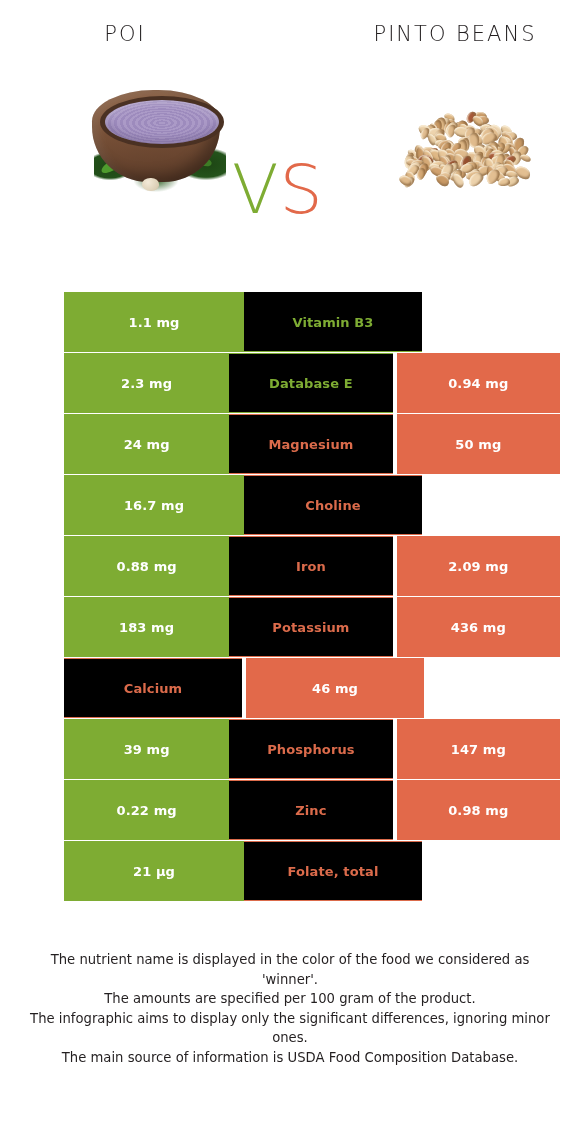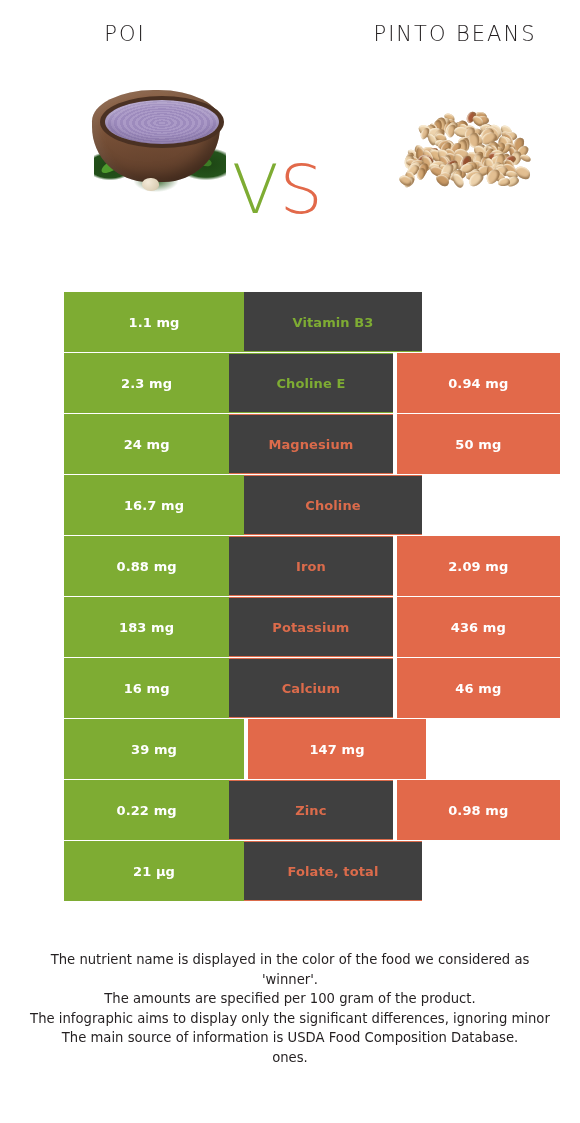--- a/index.html
+++ b/index.html
@@ -168,21 +168,21 @@
     font-family: "DejaVu Sans", sans-serif;
     letter-spacing: 0.1px;
   }
   .cell-left {
     width: 180px;
     background: #7EAC33;
     color: #ffffff;
   }
   .cell-mid {
     width: 178px;
-    background: #404040;
+    background: #000000;
     border-top: 1px solid transparent;
     border-bottom: 1px solid transparent;
   }
   .cell-right {
     width: 178px;
     margin-left: 4px;
     background: #E2694A;
     color: #ffffff;
   }
   .row.win-green  .cell-mid { color: #7EAC33; border-top-color: #7EAC33; border-bottom-color: #7EAC33; }
@@ -399,21 +399,21 @@
     </div>
 </div>
 
 <div id="table">
     <div class="row win-green">
       <div class="cell cell-left">1.1 mg</div>
       <div class="cell cell-mid">Vitamin B3</div>
     </div>
     <div class="row win-green">
       <div class="cell cell-left">2.3 mg</div>
-      <div class="cell cell-mid">Choline E</div>
+      <div class="cell cell-mid">Database E</div>
       <div class="cell cell-right">0.94 mg</div>
     </div>
     <div class="row win-orange">
       <div class="cell cell-left">24 mg</div>
       <div class="cell cell-mid">Magnesium</div>
       <div class="cell cell-right">50 mg</div>
     </div>
     <div class="row win-orange">
       <div class="cell cell-left">16.7 mg</div>
       <div class="cell cell-mid">Choline</div>
@@ -422,39 +422,39 @@
       <div class="cell cell-left">0.88 mg</div>
       <div class="cell cell-mid">Iron</div>
       <div class="cell cell-right">2.09 mg</div>
     </div>
     <div class="row win-orange">
       <div class="cell cell-left">183 mg</div>
       <div class="cell cell-mid">Potassium</div>
       <div class="cell cell-right">436 mg</div>
     </div>
     <div class="row win-orange">
-      <div class="cell cell-left">16 mg</div>
       <div class="cell cell-mid">Calcium</div>
       <div class="cell cell-right">46 mg</div>
     </div>
     <div class="row win-orange">
       <div class="cell cell-left">39 mg</div>
+      <div class="cell cell-mid">Phosphorus</div>
       <div class="cell cell-right">147 mg</div>
     </div>
     <div class="row win-orange">
       <div class="cell cell-left">0.22 mg</div>
       <div class="cell cell-mid">Zinc</div>
       <div class="cell cell-right">0.98 mg</div>
     </div>
     <div class="row win-orange">
       <div class="cell cell-left">21 µg</div>
       <div class="cell cell-mid">Folate, total</div>
     </div>
   </div>
 
 <div id="footer">
   <p>The nutrient name is displayed in the color of the food we considered as</p>
   <p>'winner'.</p>
   <p>The amounts are specified per 100 gram of the product.</p>
   <p>The infographic aims to display only the significant differences, ignoring minor</p>
+  <p>ones.</p>
   <p>The main source of information is USDA Food Composition Database.</p>
-  <p>ones.</p>
 </div>
 
 </body></html>

